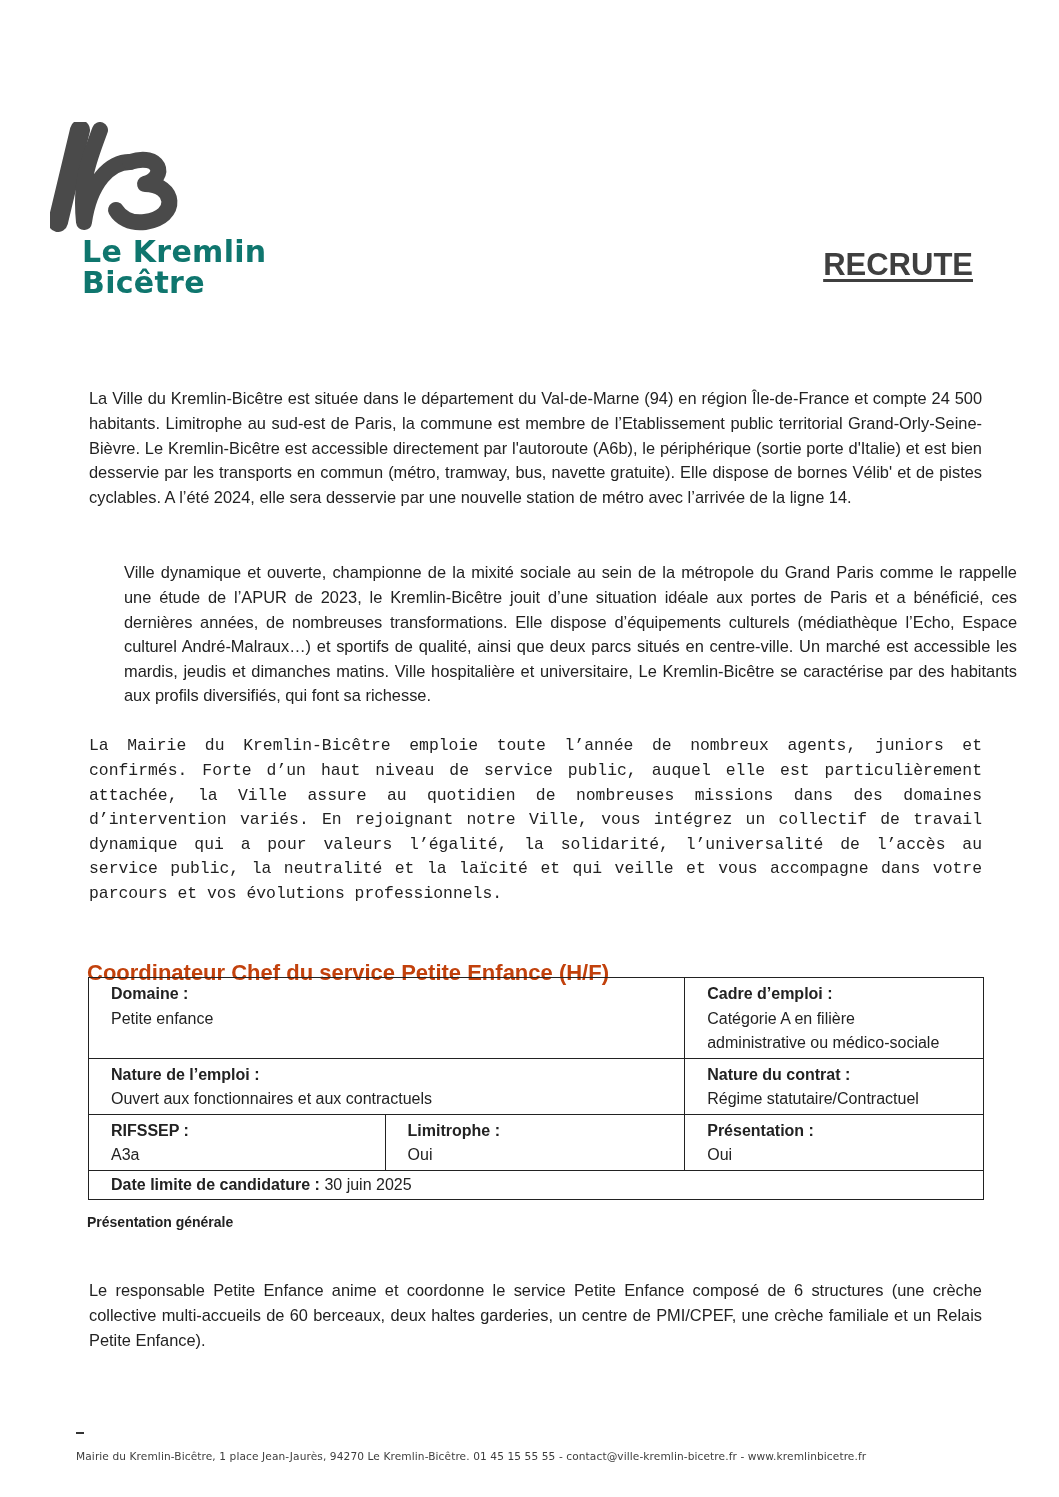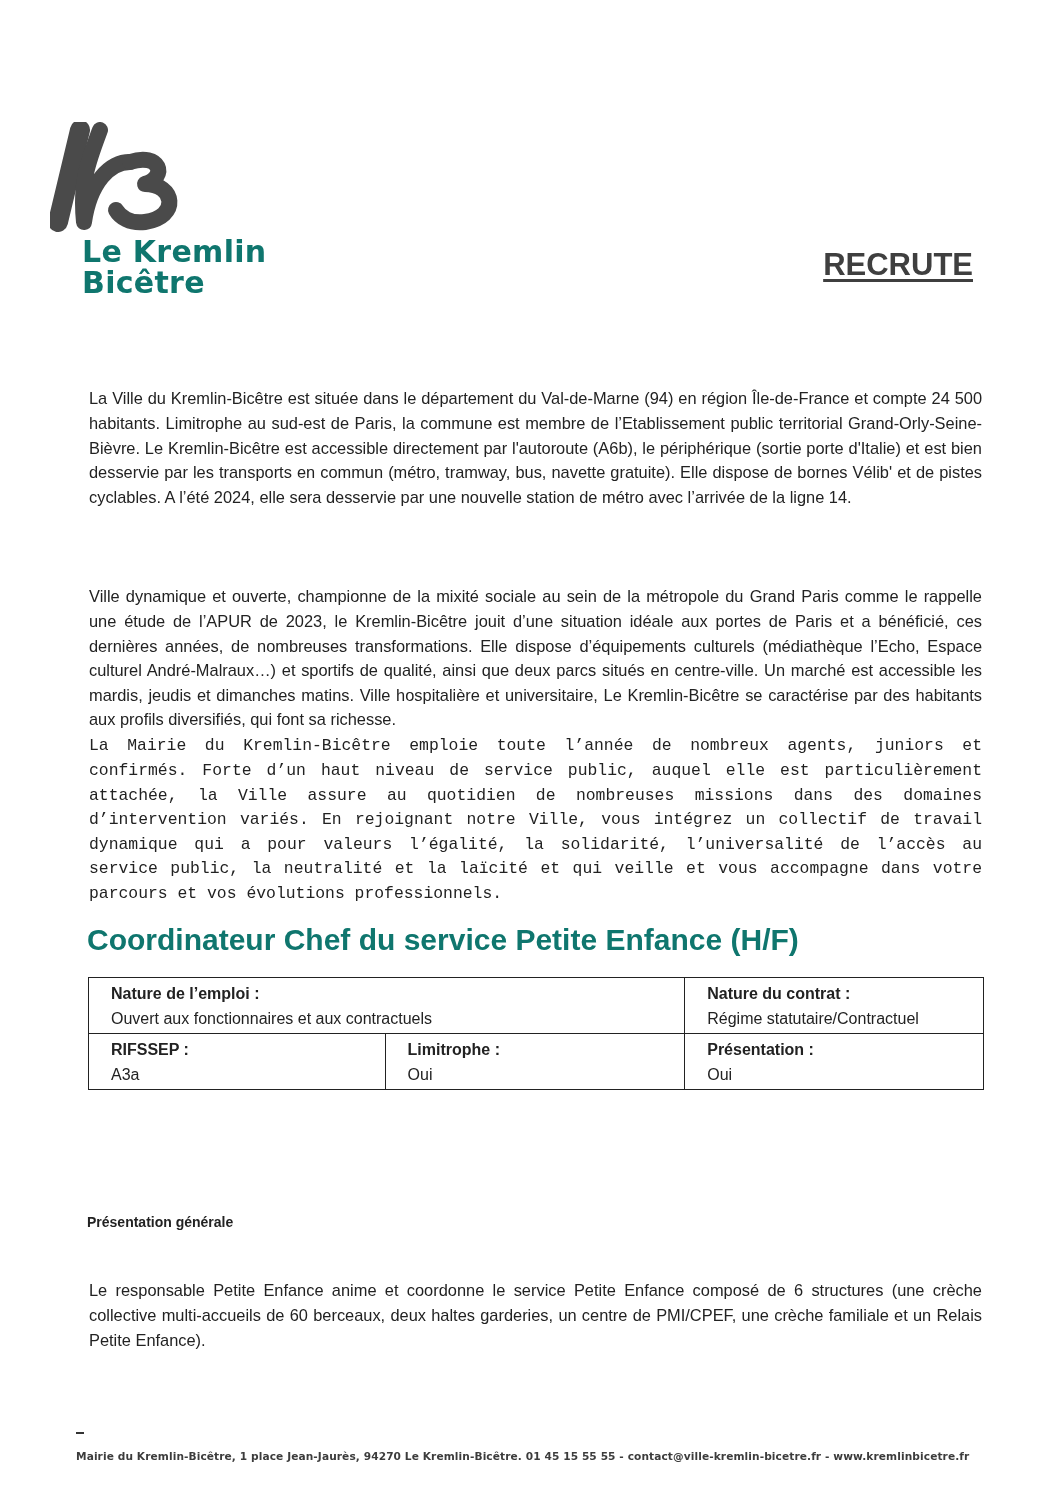--- a/index.html
+++ b/index.html
@@ -7,30 +7,30 @@
          font-family: "Liberation Sans", sans-serif; color: #1a1a1a; }
   .logo { position: absolute; left: 50px; top: 122px; width: 230px; height: 180px; }
   .logo svg { position: absolute; left: 0; top: 0; }
   .logo-text { position: absolute; left: 32px; top: 114px; font-family: "DejaVu Sans", sans-serif;
                font-weight: bold; font-size: 30px; line-height: 31px; color: #0f766e; letter-spacing: 0.3px; }
   .headline { position: absolute; right: 86px; top: 246px; text-align: right;
               font-weight: bold; font-size: 31px; line-height: 38px; color: #3f3f3f; }
   .headline .l2 { text-decoration: underline; text-decoration-thickness: 3px; text-underline-offset: 4px; }
   .para { position: absolute; left: 89px; width: 893px; font-size: 16.4px; line-height: 24.6px;
           text-align: justify; color: #222; }
-  .p1 { top: 370px; } .p2 { top: 568px; } .p3 { top: 718px; font-family: Liberation Mono, monospace; }
-  .job-title { position: absolute; left: 87px; top: 923px; font-size: 30px; font-weight: bold; color: #0f766e; }
+  .p1 { top: 370px; } .p2 { top: 544px; margin-left: 35px; } .p3 { top: 718px; font-family: Liberation Mono, monospace; }
+  .job-title { position: absolute; left: 87px; top: 960px; font-size: 22px; font-weight: bold; color: #c2410c; }
   table.info { position: absolute; left: 88px; top: 977px; width: 896px; border-collapse: collapse;
                font-size: 16px; color: #222; }
   table.info td { border: 1.5px solid #222; padding: 4px 0 2px 22px; vertical-align: top; line-height: 24.5px; }
   .lbl { font-weight: bold; display: block; }
   .sub-title { position: absolute; left: 87px; top: 1214px; font-size: 14px; font-weight: bold; color: #222; }
   .p4 { top: 1262px; }
   .footer-dash { position: absolute; left: 76px; top: 1432px; width: 8px; height: 2px; background: #333; }
-  .footer { position: absolute; left: 76px; top: 1450px; font-family: "DejaVu Sans", sans-serif; font-weight: bold;
+  .footer { position: absolute; left: 76px; top: 1450px; font-family: "DejaVu Sans", sans-serif; font-weight: normal;
             font-size: 10.6px; color: #3c3c3c; white-space: nowrap; letter-spacing: 0.1px; }
 </style>
 </head>
 <body>
 
 <div class="logo">
   <svg width="140" height="110" viewBox="0 0 140 110">
     <g fill="none" stroke="#4a4a4a" stroke-linecap="round" stroke-linejoin="round">
       <path d="M30 8 L8 100" stroke-width="20"></path>
       <path d="M50 8 C 38 40, 30 60, 34 100 C 40 60, 60 40, 80 40" stroke-width="16"></path>
@@ -53,20 +53,31 @@
 
 <div class="job-title">Coordinateur Chef du service Petite Enfance (H/F)</div>
 
 <table class="info">
   <colgroup>
       <col style="width:297px">
       <col style="width:300px">
       <col style="width:299px">
     </colgroup>
   <tbody>
+      <tr style="height:76px">
+    <td colspan="2">
+      <span class="lbl">Domaine :</span>
+      <span>Petite enfance</span>
+    </td>
+    <td>
+      <span class="lbl">Cadre d’emploi :</span>
+      <span style="display:block">Catégorie A en filière</span>
+      <span style="display:block">administrative ou médico-sociale</span>
+    </td>
+  </tr>
   <tr style="height:51px">
     <td colspan="2">
       <span class="lbl">Nature de l’emploi :</span>
       <span>Ouvert aux fonctionnaires et aux contractuels</span>
     </td>
     <td>
       <span class="lbl">Nature du contrat :</span>
       <span>Régime statutaire/Contractuel</span>
     </td>
   </tr>
@@ -77,20 +88,26 @@
     </td>
     <td>
       <span class="lbl">Limitrophe :</span>
       <span>Oui</span>
     </td>
     <td>
       <span class="lbl">Présentation :</span>
       <span>Oui</span>
     </td>
   </tr>
+  <tr style="height:28px">
+    <td colspan="3" style="padding-top:2px">
+      <b>Date limite de candidature :</b>
+      <span>30 juin 2025</span>
+    </td>
+  </tr>
 </tbody>
   </table>
 
 <div class="sub-title">Présentation générale</div>
 <p class="para p4">Le responsable Petite Enfance anime et coordonne le service Petite Enfance composé de 6 structures (une crèche collective multi-accueils de 60 berceaux, deux haltes garderies, un centre de PMI/CPEF, une crèche familiale et un Relais Petite Enfance).</p>
 
 <div class="footer-dash"></div>
 <div class="footer">Mairie du Kremlin-Bicêtre, 1 place Jean-Jaurès, 94270 Le Kremlin-Bicêtre. 01 45 15 55 55 - contact@ville-kremlin-bicetre.fr - www.kremlinbicetre.fr</div>
 
 </body></html>

